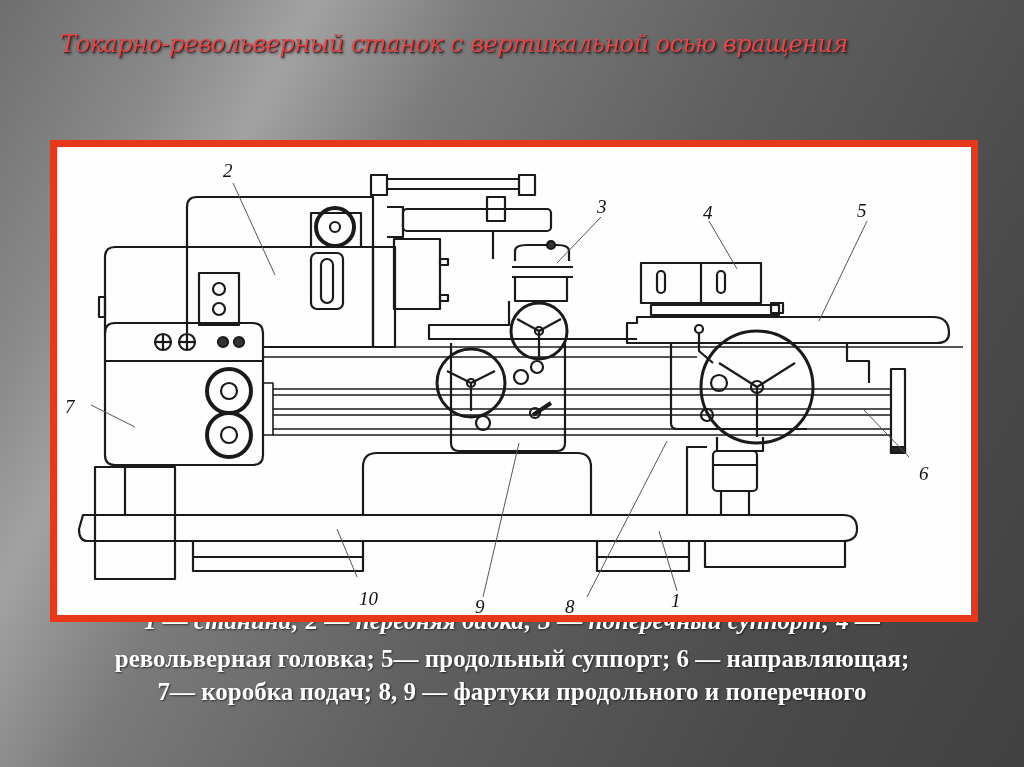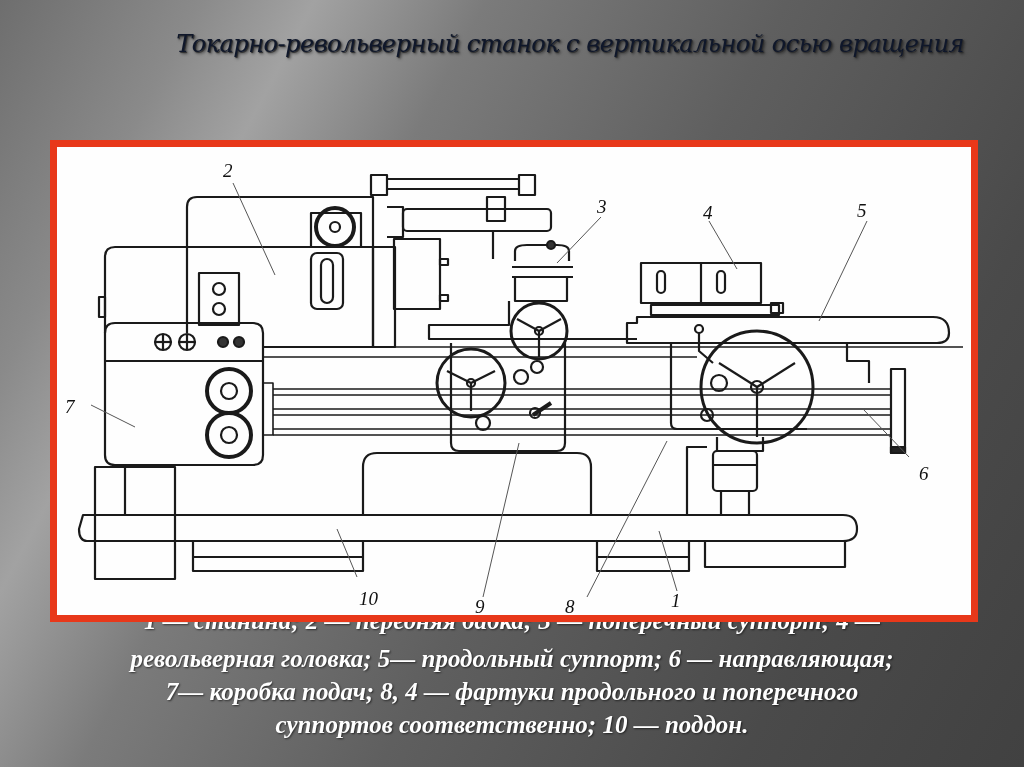--- a/index.html
+++ b/index.html
@@ -2,34 +2,34 @@
 <html><head>
 <meta charset="utf-8">
 <style>
   html, body { margin:0; padding:0; }
   body {
     width:1024px; height:767px; overflow:hidden; position:relative;
     background: linear-gradient(118deg, #6e6e6e 0%, #8a8a8a 14%, #a2a2a2 22%, #7b7b7b 34%, #5f5f5f 55%, #4a4a4a 80%, #414141 100%);
     font-family: "Liberation Serif", serif;
   }
   .slide-title {
-    position:absolute; left:60px; top:24px; width:904px; text-align:right;
-    color:#0f172a; font-family:"DejaVu Serif", serif; font-style:italic;
+    position:absolute; left:60px; top:24px; width:904px; text-align:left;
+    color:#ef4444; font-family:"DejaVu Serif", serif; font-style:italic;
     font-size:24px; line-height:40px; letter-spacing:-0.5px;
     text-shadow: 1px 1px 1px #2a2a2a, 2px 2px 3px rgba(0,0,0,0.55);
   }
   .caption-clipped {
     position:absolute; left:60px; top:604px; width:904px; text-align:center;
     color:#ffffff; font-family:"Liberation Serif", serif; font-style:italic; font-weight:bold;
     font-size:25px; line-height:34px; white-space:nowrap;
     text-shadow:1px 1px 2px rgba(0,0,0,0.6);
   }
   .caption {
     position:absolute; left:60px; top:642px; width:904px; text-align:center;
-    color:#ffffff; font-family:"Liberation Serif", serif; font-style:italic; font-weight:bold;
+    color:#ffffff; font-family:"Liberation Serif", serif; font-weight:bold;
     font-size:25px; line-height:33px;
     text-shadow:1px 1px 2px rgba(0,0,0,0.6);
   }
   .caption div { white-space:nowrap; }
   .figure-frame {
     position:absolute; left:50px; top:140px; width:914px; height:468px;
     background:#fefefe; border:7px solid #e8381a; z-index:2;
   }
   .figure-frame svg { position:absolute; left:0; top:0; }
   .lbl { font-family:"Liberation Serif", serif; font-style:italic; font-size:19px; fill:#111; }
@@ -38,22 +38,21 @@
 <body>
 
 <div class="slide-title">
   <div>Токарно-револьверный станок с вертикальной осью вращения</div>
 </div>
 
 <div class="caption-clipped">1 — станина; 2 — передняя бабка; 3 — поперечный суппорт; 4 —</div>
 
 <div class="caption">
   <div>револьверная головка; 5— продольный суппорт; 6 — направляющая;</div>
-  <div>7— коробка подач; 8, 4 — фартуки продольного и поперечного</div>
-  <div>суппортов соответственно; 10 — поддон.</div>
+  <div>7— коробка подач; 8, 9 — фартуки продольного и поперечного</div>
 </div>
 
 <div class="figure-frame">
   <svg width="914" height="468" viewBox="0 0 914 468" fill="none" stroke="#1a1a1a" stroke-width="2.2" stroke-linejoin="round">
 
     <g>
       <path d="M26 368 H786 Q800 368 800 382 Q800 394 786 394 H30 Q22 394 22 382 Z"></path>
       <rect x="136" y="394" width="170" height="30"></rect>
       <line x1="136" y1="410" x2="306" y2="410"></line>
       <rect x="540" y="394" width="92" height="30"></rect>

